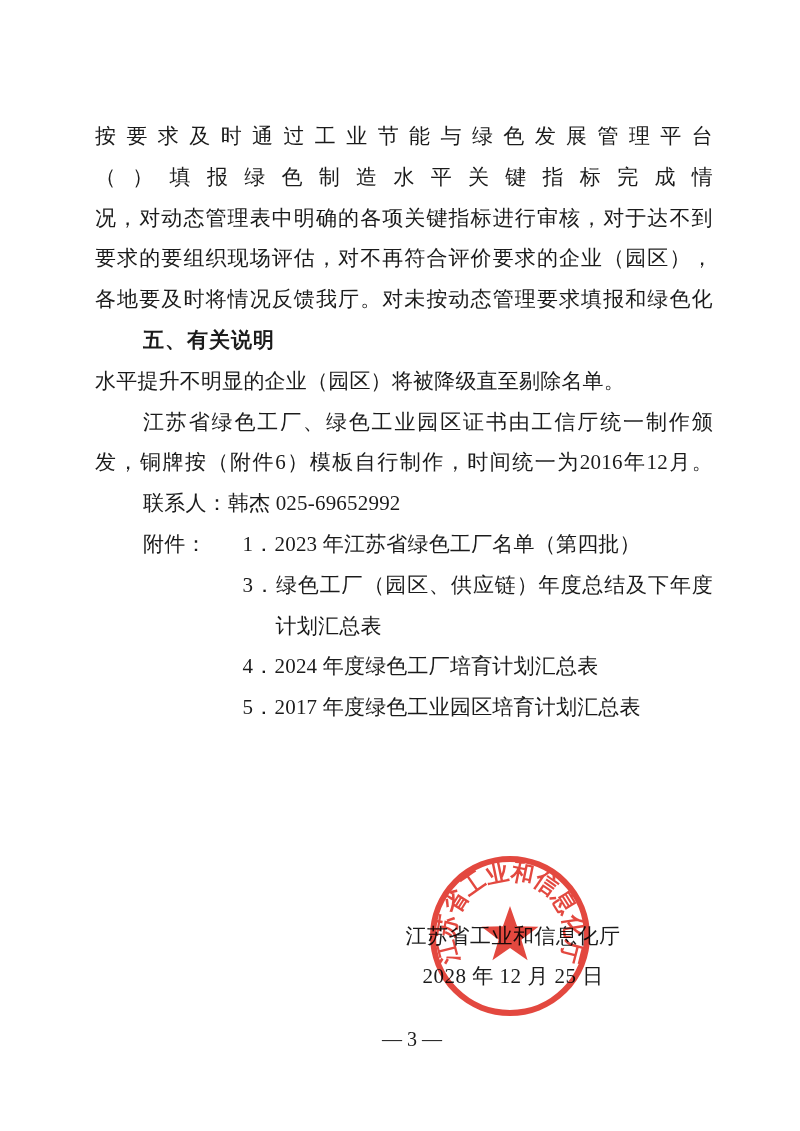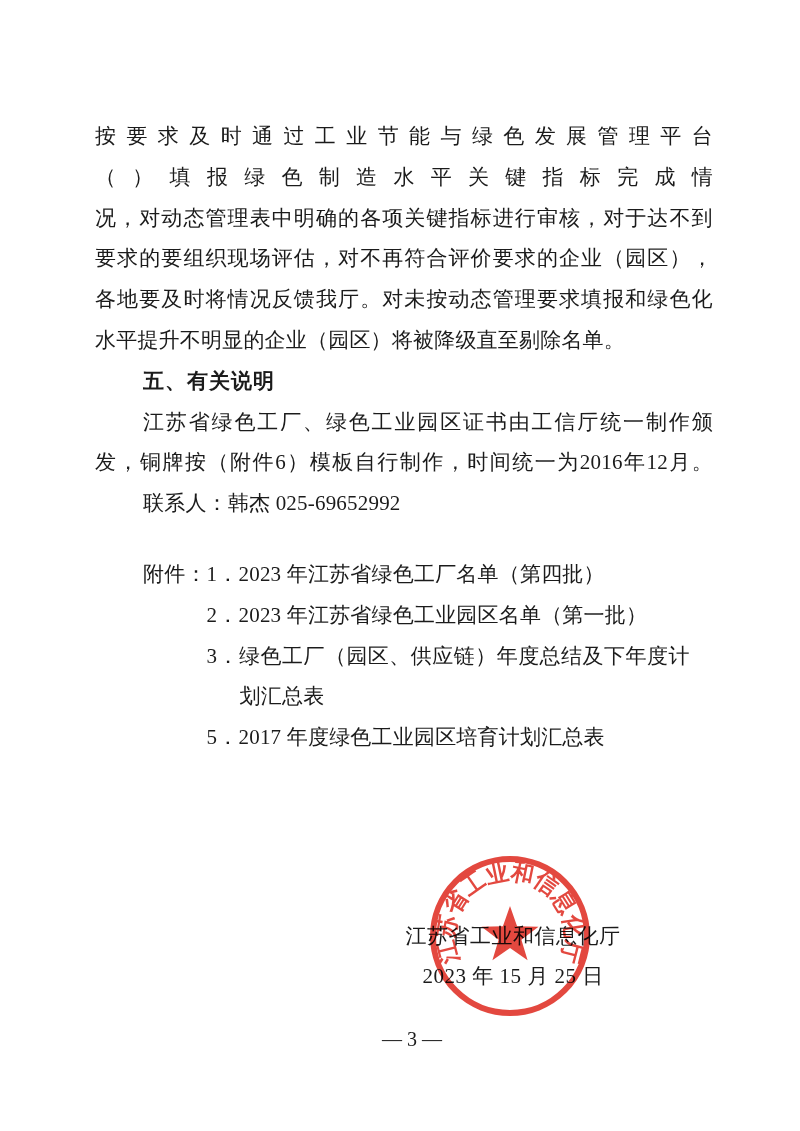--- a/index.html
+++ b/index.html
@@ -24,22 +24,22 @@
   .jline{display:flex;justify-content:space-between;white-space:nowrap;}
   .indent{padding-left:48px;}
   .heading{
     font-family:"Liberation Sans","DejaVu Sans",sans-serif;
     font-weight:bold;
     padding-left:48px;
     letter-spacing:1px;
   }
   .attachments{
     display:flex;
-    margin-top:30px;
     padding-left:48px;
+    gap:36px;
   }
   .att-label{flex:0 0 auto;}
   .att-items{width:483px;}
   .att-item{
     padding-left:33px;
     text-indent:-33px;
     text-align:justify;
   }
   .signature{
     position:absolute;
@@ -193,23 +193,23 @@
         <span>理</span>
         <span>要</span>
         <span>求</span>
         <span>填</span>
         <span>报</span>
         <span>和</span>
         <span>绿</span>
         <span>色</span>
         <span>化</span>
       </div>
+    <div class="line heading">五、有关说明</div>
+
     <div class="line">水平提升不明显的企业（园区）将被降级直至剔除名单。</div>
-
-    <div class="line heading">五、有关说明</div>
 
     <div class="line indent jline">
         <span>江</span>
         <span>苏</span>
         <span>省</span>
         <span>绿</span>
         <span>色</span>
         <span>工</span>
         <span>厂</span>
         <span>、</span>
@@ -259,31 +259,31 @@
         <span>12</span>
         <span>月</span>
         <span>。</span>
       </div>
     <div class="line indent">联系人：韩杰  025-69652992</div>
 
     <div class="attachments">
       <div class="att-label">附件：</div>
       <div class="att-items">
         <div class="att-item">1．2023 年江苏省绿色工厂名单（第四批）</div>
-        <div class="att-item">2．2023 年江苏省绿色工业园区名单（第一批）</div>
         <div class="att-item">3．绿色工厂（园区、供应链）年度总结及下年度计划汇总表</div>
+        <div class="att-item">4．2024 年度绿色工厂培育计划汇总表</div>
         <div class="att-item">5．2017 年度绿色工业园区培育计划汇总表</div>
       </div>
     </div>
 
   </div>
 
   <div class="signature">
     <div>江苏省工业和信息化厅</div>
-    <div>2023 年 15 月 25 日</div>
+    <div>2028 年 12 月 25 日</div>
   </div>
 
   <svg class="seal" viewBox="0 0 166 166">
     <circle cx="83" cy="83" r="77" fill="none" stroke="#e0342a" stroke-width="6"></circle>
     <polygon fill="#e0342a" points="83,53 90.1,73.3 111.5,73.7 94.4,86.7 100.6,107.3 83,95 65.4,107.3 71.6,86.7 54.5,73.7 75.9,73.3"></polygon>
     <defs>
       <path id="sealArc" d="M 34.5 111 A 56 56 0 1 1 131.5 111" fill="none"></path>
     </defs>
     <text font-size="24" font-weight="bold" fill="#e0342a" font-family="Liberation Serif, DejaVu Serif, serif">
       <textPath href="#sealArc" startOffset="4" textLength="226" lengthAdjust="spacingAndGlyphs">江苏省工业和信息化厅</textPath>

